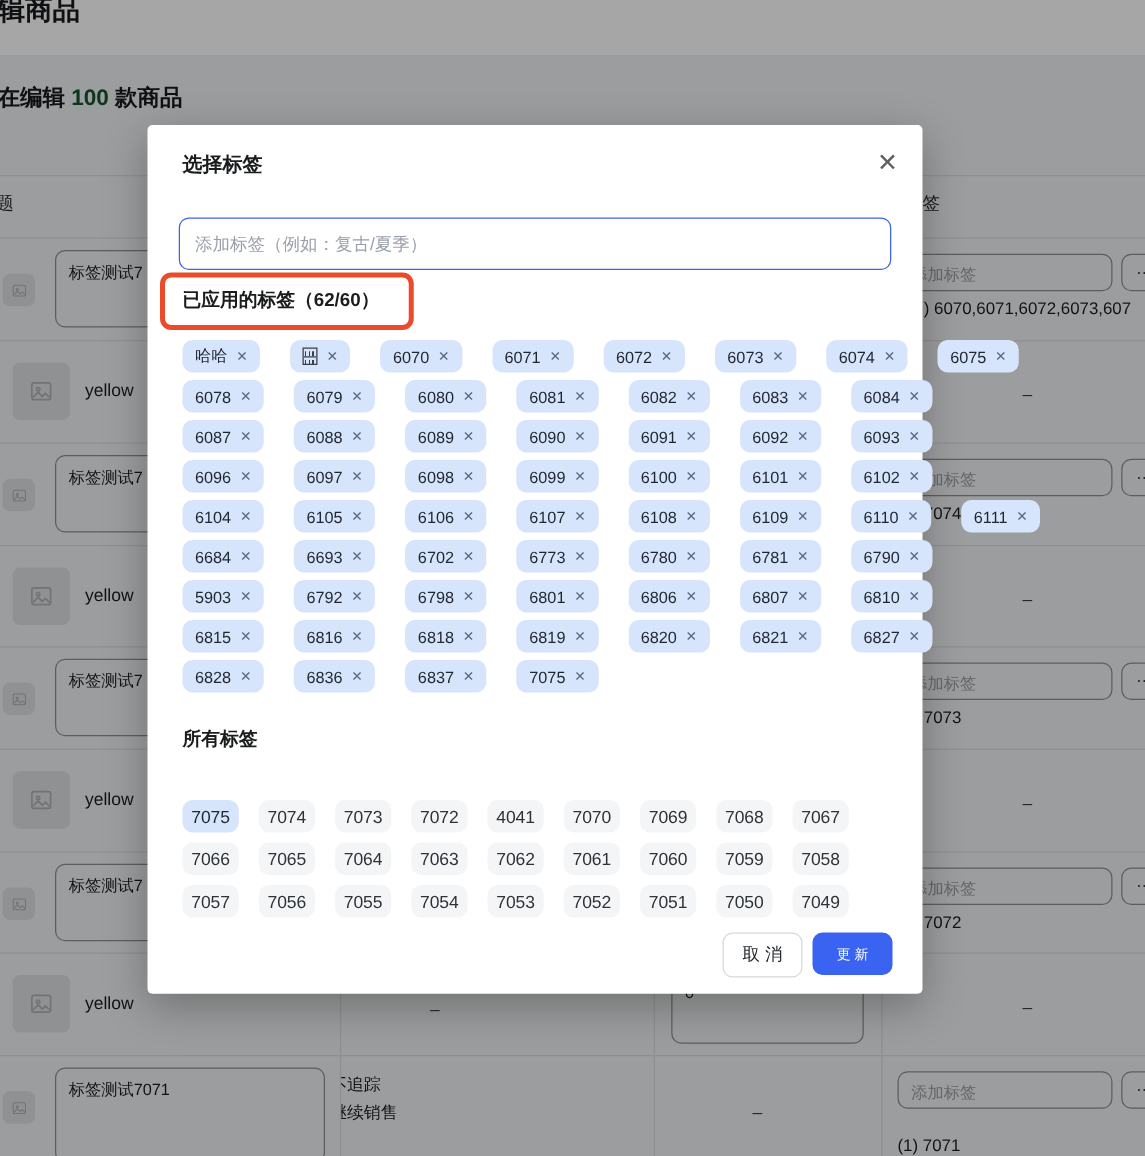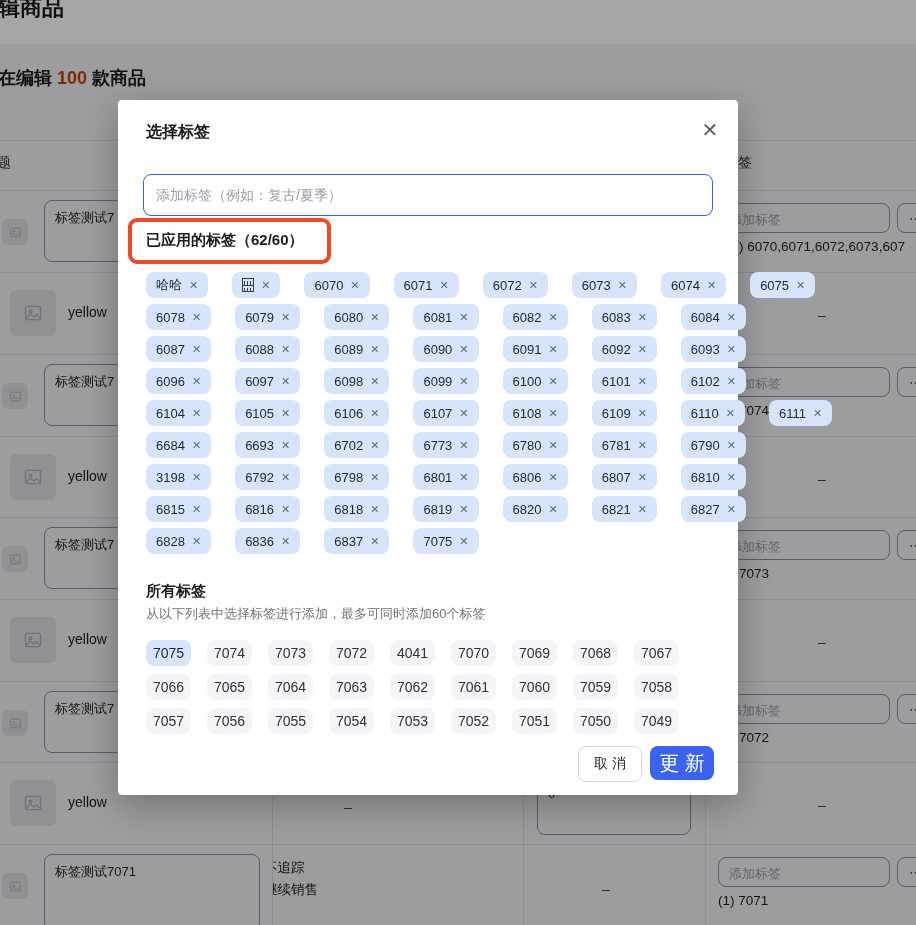--- a/index.html
+++ b/index.html
@@ -5,21 +5,21 @@
   html,body{margin:0;padding:0;}
   body{
     width:916px;height:925px;position:relative;overflow:hidden;
     font-family:"Liberation Sans","DejaVu Sans",sans-serif;
     background:#f0f1f3;
   }
   
   .bg-header-strip{position:absolute;left:0;top:0;width:916px;height:44px;background:#ffffff;}
   .bg-page-title{position:absolute;left:-2px;top:-7px;font-size:22px;font-weight:bold;color:#17191b;}
   .bg-subline{position:absolute;left:-2px;top:66px;font-size:18px;font-weight:bold;color:#17191b;}
-  .bg-subline .count{color:#c2410c;}
+  .bg-subline .count{color:#14532d;}
   .bg-table-topline{position:absolute;left:0;top:140px;width:916px;height:0;border-top:1px solid #dadcdf;}
   .bg-col-header{position:absolute;top:154px;font-size:14px;color:#26292c;font-weight:500;}
   .vline{position:absolute;top:140px;height:785px;width:0;border-left:1px solid #dadcdf;}
   .bg-row{position:absolute;left:0;width:916px;border-top:1px solid #dadcdf;}
   .thumb{position:absolute;background:#dddfe2;border-radius:6px;display:flex;align-items:center;justify-content:center;}
   .thumb svg{stroke:#aeb1b5;}
   .title-box{position:absolute;border:1px solid #8d9095;border-radius:8px;background:transparent;
     font-size:13px;color:#1b1d1f;padding:9px 10px;box-sizing:border-box;line-height:16px;}
   .plain-title{position:absolute;font-size:14px;color:#1b1d1f;}
   .tag-cell-input{position:absolute;border:1px solid #8d9095;border-radius:8px;box-sizing:border-box;
@@ -61,21 +61,21 @@
   .all-subtitle{position:absolute;left:28px;top:505px;font-size:13px;color:#6e7378;}
   .all-grid{position:absolute;left:28px;top:540px;width:574px;display:flex;flex-wrap:wrap;column-gap:16px;row-gap:8px;}
   .tag-btn{width:45px;height:26px;background:#f4f5f7;border-radius:8px;display:flex;align-items:center;
     justify-content:center;font-size:14px;color:#2e3338;cursor:pointer;}
   .tag-btn.selected{background:#d6e5fb;color:#1f2733;}
   .btn-cancel{position:absolute;left:460px;top:646px;width:62px;height:34px;border:1px solid #d5d8db;
     border-radius:8px;background:#fff;display:flex;align-items:center;justify-content:center;
     font-size:14px;color:#1f2326;cursor:pointer;}
   .btn-update{position:absolute;left:532px;top:646px;width:64px;height:34px;border-radius:8px;
     background:#3b63f1;display:flex;align-items:center;justify-content:center;
-    font-size:20px;color:#ffffff;cursor:pointer;}
+    font-size:11px;color:#ffffff;cursor:pointer;}
 </style>
 </head>
 <body>
 
 <div class="bg-header-strip"></div>
 <div class="bg-page-title">辑商品</div>
 <div class="bg-subline">
   <span>在编辑 </span><span class="count">100</span><span> 款商品</span>
 </div>
 
@@ -189,21 +189,21 @@
       <div class="thumb" style="left: 2px; top: 28px; width: 26px; height: 26px;">
         <svg width="13" height="13" viewBox="0 0 24 24" fill="none" stroke-width="1.6">
   <rect x="3" y="4" width="18" height="16" rx="2"></rect>
   <circle cx="9" cy="10" r="1.6"></circle>
   <path d="M4 18 l5 -5 4 4 3 -3 4 4"></path>
         </svg>
       </div>
       <div class="title-box" style="left: 44px; top: 9px; width: 216px; height: 76px;">标签测试7071</div>
       <div class="tag-cell-input" style="left: 718px; top: 12px; width: 172px; height: 30px;">添加标签</div>
       <div class="more-btn" style="left: 897px; top: 12px; width: 38px; height: 30px;">⋯</div>
-      <div class="tag-cell-text" style="left: 718px; top: 48px;">(1) 7071</div>
+      <div class="tag-cell-text" style="left: 718px; top: 64px;">(1) 7071</div>
       <div class="clip-cell" style="left: 273px; top: 12px; width: 244px; height: 52px;">
         <div class="lines">
           <div>不追踪</div>
           <div>继续销售</div>
         </div>
       </div>
       <div class="dash" style="left: 602px; top: 36px;">–</div>
     </div>
   </div>
 
@@ -399,21 +399,21 @@
           <span>6781</span>
           <span class="x">✕</span>
         </div>
         <div class="chip">
           <span>6790</span>
           <span class="x">✕</span>
         </div>
       </div>
       <div class="chip-row">
         <div class="chip">
-          <span>3198</span>
+          <span>5903</span>
           <span class="x">✕</span>
         </div>
         <div class="chip">
           <span>6792</span>
           <span class="x">✕</span>
         </div>
         <div class="chip">
           <span>6798</span>
           <span class="x">✕</span>
         </div>
@@ -477,21 +477,20 @@
           <span>6837</span>
           <span class="x">✕</span>
         </div>
         <div class="chip">
           <span>7075</span>
           <span class="x">✕</span>
         </div>
       </div>
     </div>
   <div class="all-header">所有标签</div>
-  <div class="all-subtitle">从以下列表中选择标签进行添加，最多可同时添加60个标签</div>
   <div class="all-grid" id="all-tags">
       <div class="tag-btn selected">7075</div>
       <div class="tag-btn">7074</div>
       <div class="tag-btn">7073</div>
       <div class="tag-btn">7072</div>
       <div class="tag-btn">4041</div>
       <div class="tag-btn">7070</div>
       <div class="tag-btn">7069</div>
       <div class="tag-btn">7068</div>
       <div class="tag-btn">7067</div>

